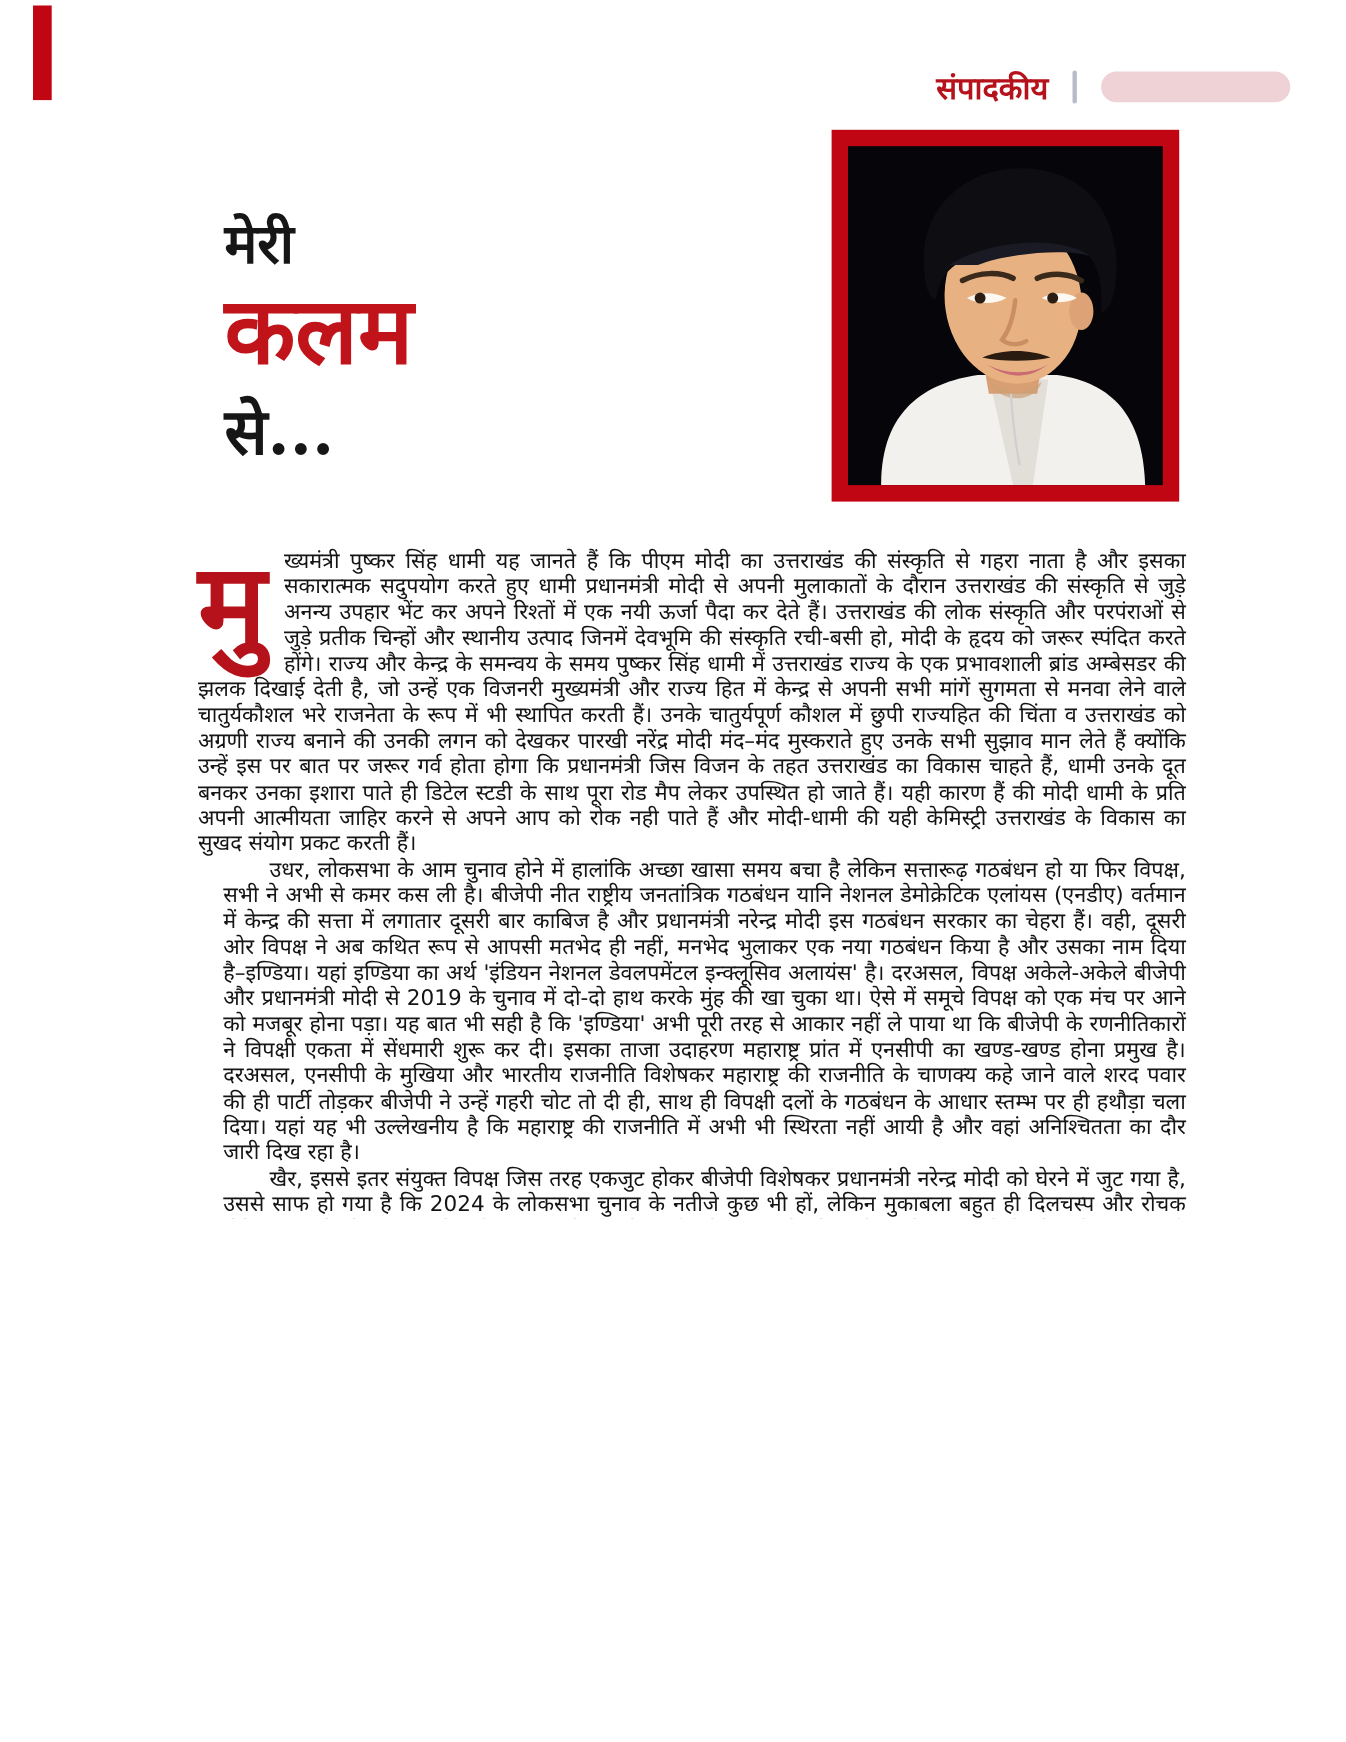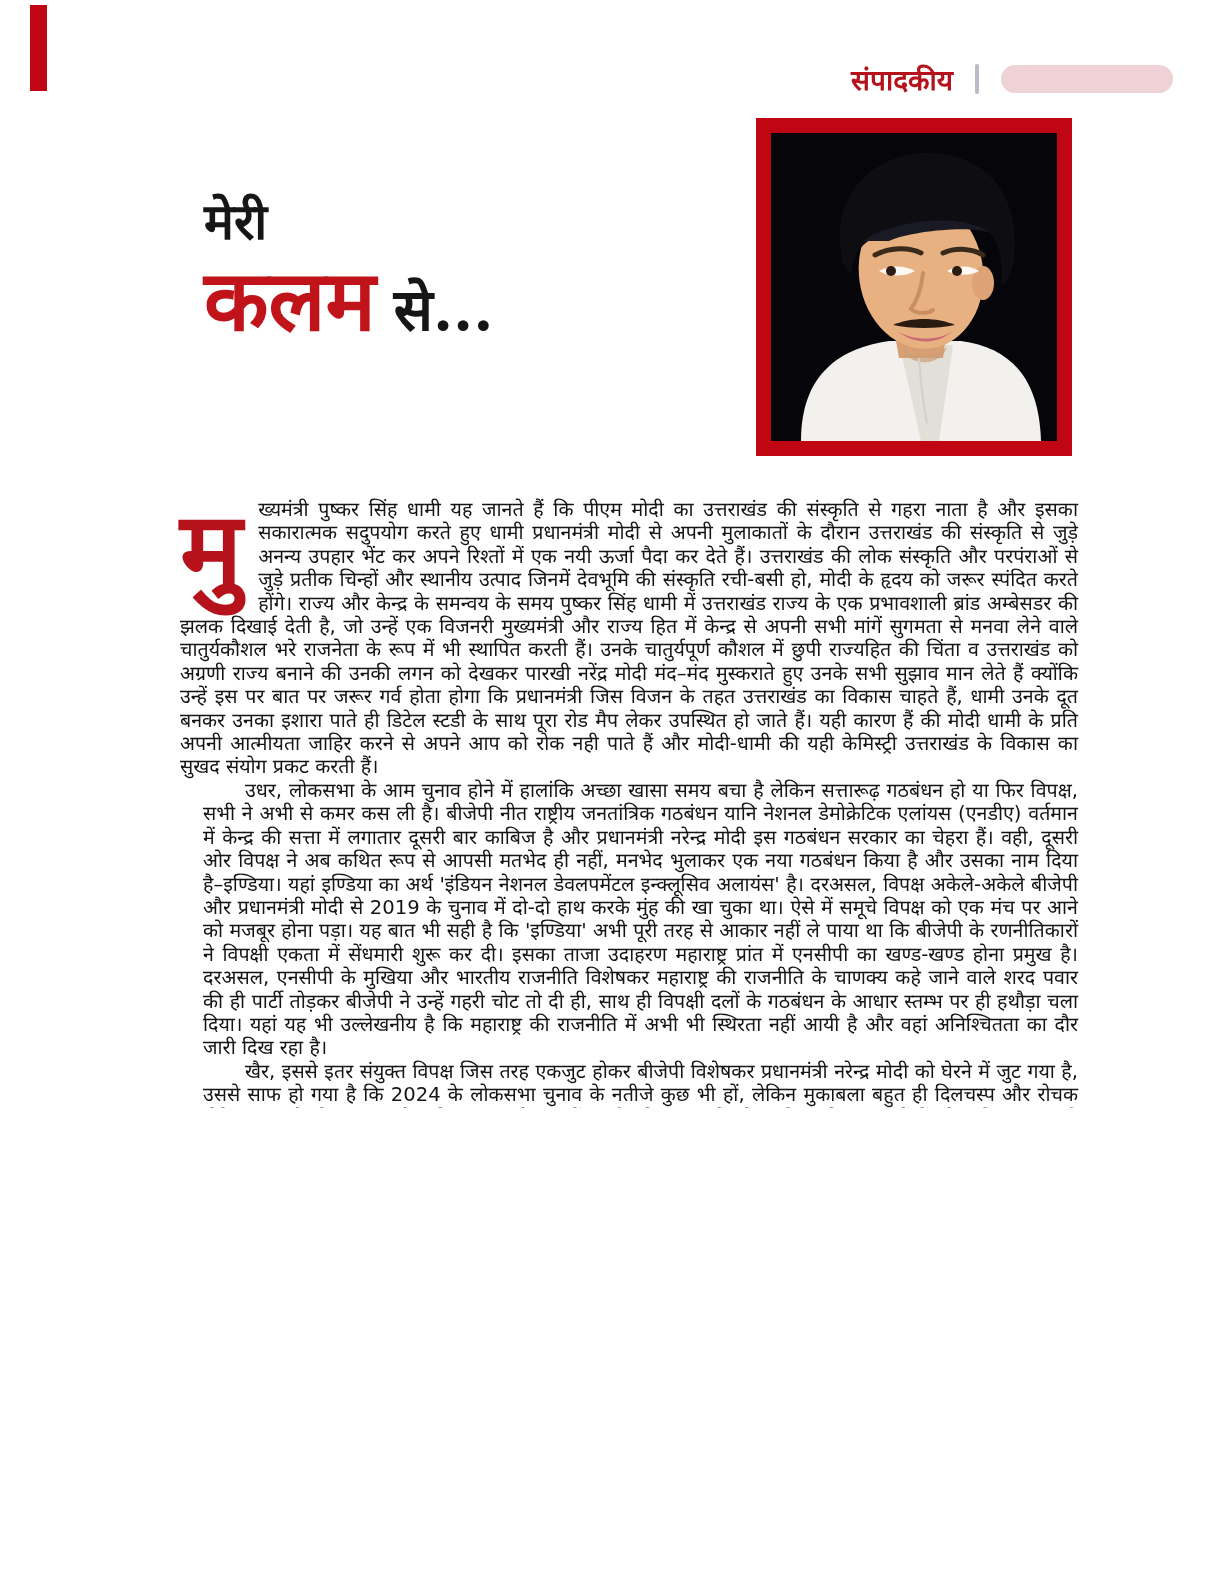--- a/index.html
+++ b/index.html
@@ -39,21 +39,21 @@
     width:100%;height:100%;background:#06060a;overflow:hidden;position:relative;
   }
   .photo-inner svg{display:block;width:100%;height:100%;}
   
   .title-block{
     position:absolute;left:204px;top:196px;
     font-family:"DejaVu Serif","Liberation Serif",serif;
     font-weight:bold;line-height:1.05;
   }
   .title-line1{font-size:50px;color:#161616;}
-  .title-line2{display:flex;align-items:baseline;gap:18px;margin-top:8px;}
+  .title-line2{display:flex;align-items:baseline;gap:18px;margin-top:8px;flex-direction:column;}
   .title-word-red{font-size:84px;color:#c0131a;}
   .title-word-black{font-size:58px;color:#161616;}
   
   .article{
     position:absolute;left:180px;top:498px;width:898px;
     font-size:19.6px;line-height:23.4px;color:#141414;
     text-align:justify;
     font-family:"DejaVu Sans","Liberation Sans",sans-serif;
   }
   .article p{margin:0;}

